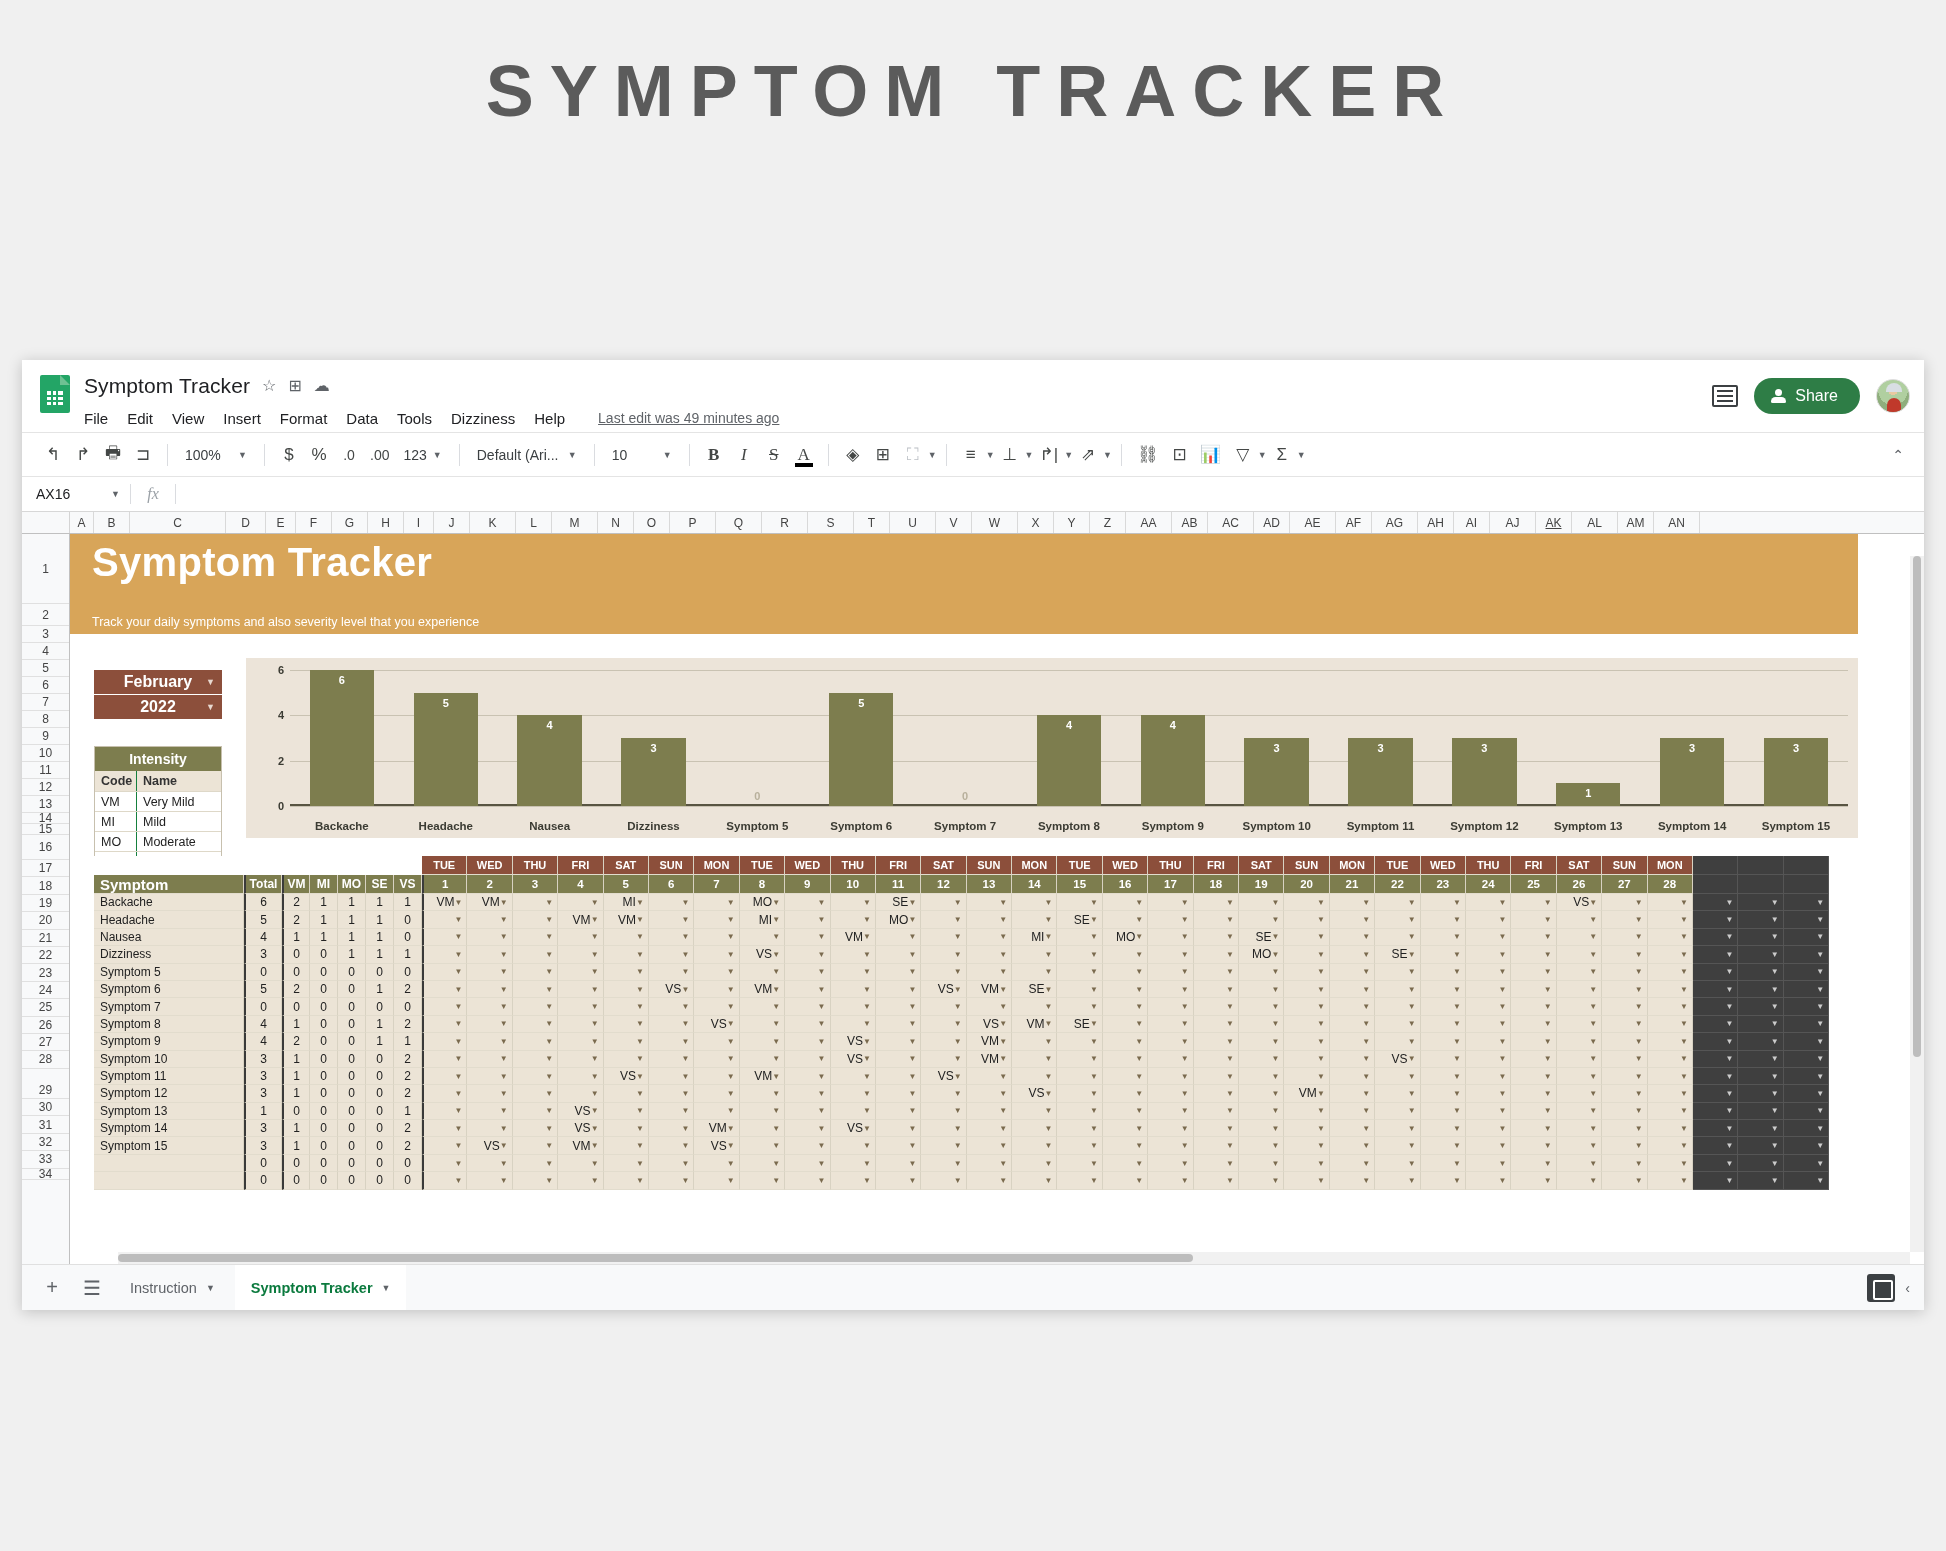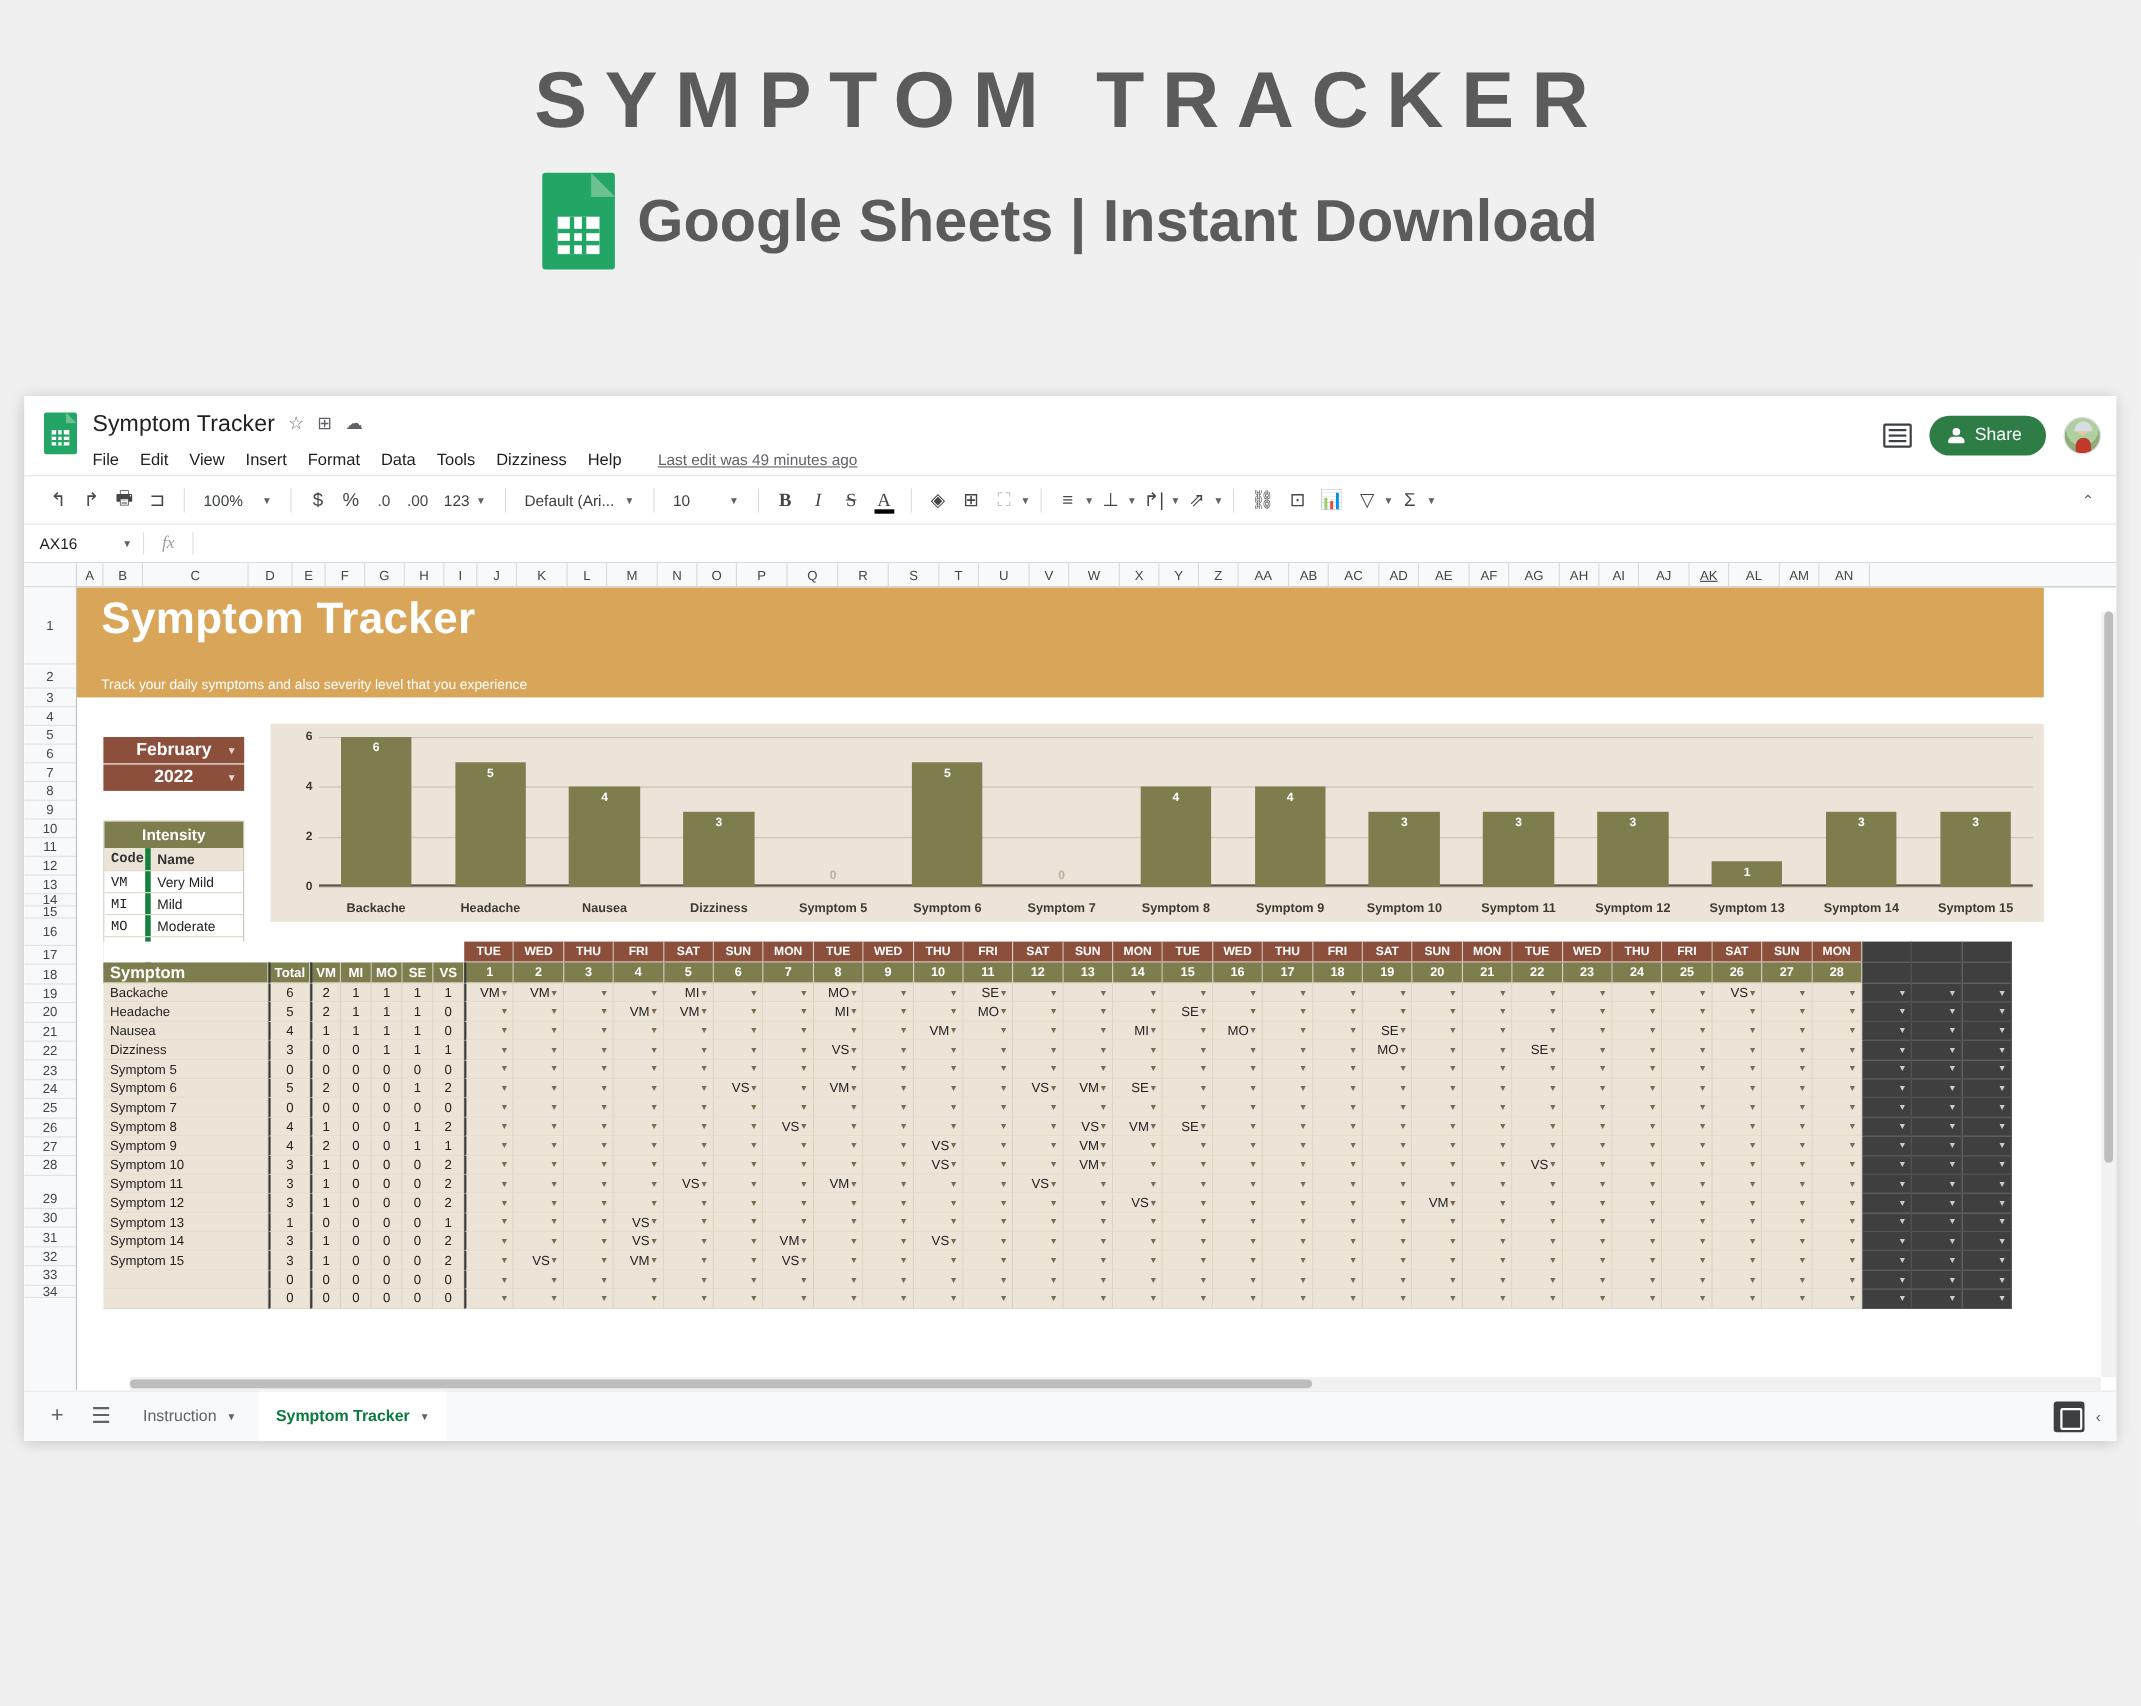--- a/index.html
+++ b/index.html
@@ -155,21 +155,21 @@
   .monthpill { left:24px; top:136px; width:128px; height:24px; }
   .yearpill  { left:24px; top:161px; width:128px; height:24px; }
 
   
   .intensity { position:absolute; left:24px; top:212px; width:128px; border:1px solid #c7c0ae; }
   .int-head { background:#7d7d4e; color:#fff; font-weight:700; font-size:14px; text-align:center; height:24px; line-height:24px; }
   .int-sub { display:flex; background:#ece4d6; font-weight:700; font-size:12.5px; color:#333; height:20px; }
   .int-sub div { display:flex; align-items:center; padding-left:6px; }
   .int-row { display:flex; font-size:12.5px; color:#222; height:20px; background:#fff; border-top:1px solid #ded8c8; }
   .int-row div { display:flex; align-items:center; padding-left:6px; }
-  .int-c1 { width:42px; border-right:5px solid #15803d; flex:0 0 42px;font-family:Liberation Mono, monospace; }
+  .int-c1 { width:42px; border-right:1px solid #15803d; flex:0 0 42px; }
   .int-c2 { flex:1 1 auto; }
 
   
   .chart { position:absolute; left:176px; top:124px; width:1612px; height:180px; background:#ece4d9; }
   .chart-inner { position:absolute; left:44px; right:10px; top:12px; bottom:32px; }
   .gridline { position:absolute; left:0; right:0; height:1px; background:#c9c2b2; }
   .axisline { position:absolute; left:0; right:0; height:2px; background:#585442; bottom:0; }
   .ytick { position:absolute; left:-30px; width:24px; text-align:right; font-size:11px; font-weight:700; color:#3b3b33; transform:translateY(-50%); }
   .bars { position:absolute; inset:0; display:flex; align-items:flex-end; }
   .barcol { flex:1 1 0; display:flex; flex-direction:column; align-items:center; justify-content:flex-end; height:100%; position:relative; }
@@ -211,28 +211,20 @@
   .tabbar-right { margin-left:auto; display:flex; align-items:center; gap:10px; padding-right:14px; }
   .explore { width:28px; height:28px; background:#3c4043; border-radius:3px; position:relative; cursor:pointer; }
   .explore::after { content:""; position:absolute; left:6px; top:6px; width:16px; height:16px; border:2px solid #fff; border-radius:2px; }
   .chev { font-size:14px; color:#5f6368; cursor:pointer; }
 </style>
 </head>
 <body>
 
 <div class="promo">
   <div class="promo-title">SYMPTOM TRACKER</div>
-  <div class="promo-sub-row">
-    <div class="gsheet-logo">
-      <div class="body"></div>
-        <div class="fold"></div>
-        <div class="grid"></div>
-    </div>
-    <div class="promo-sub">Google Sheets | Instant Download</div>
-  </div>
 </div>
 
 <div class="app">
 
   <div class="titlebar">
     <div class="tb-logo">
       <div class="b"></div>
         <div class="f"></div>
         <div class="g"></div>
     </div>

